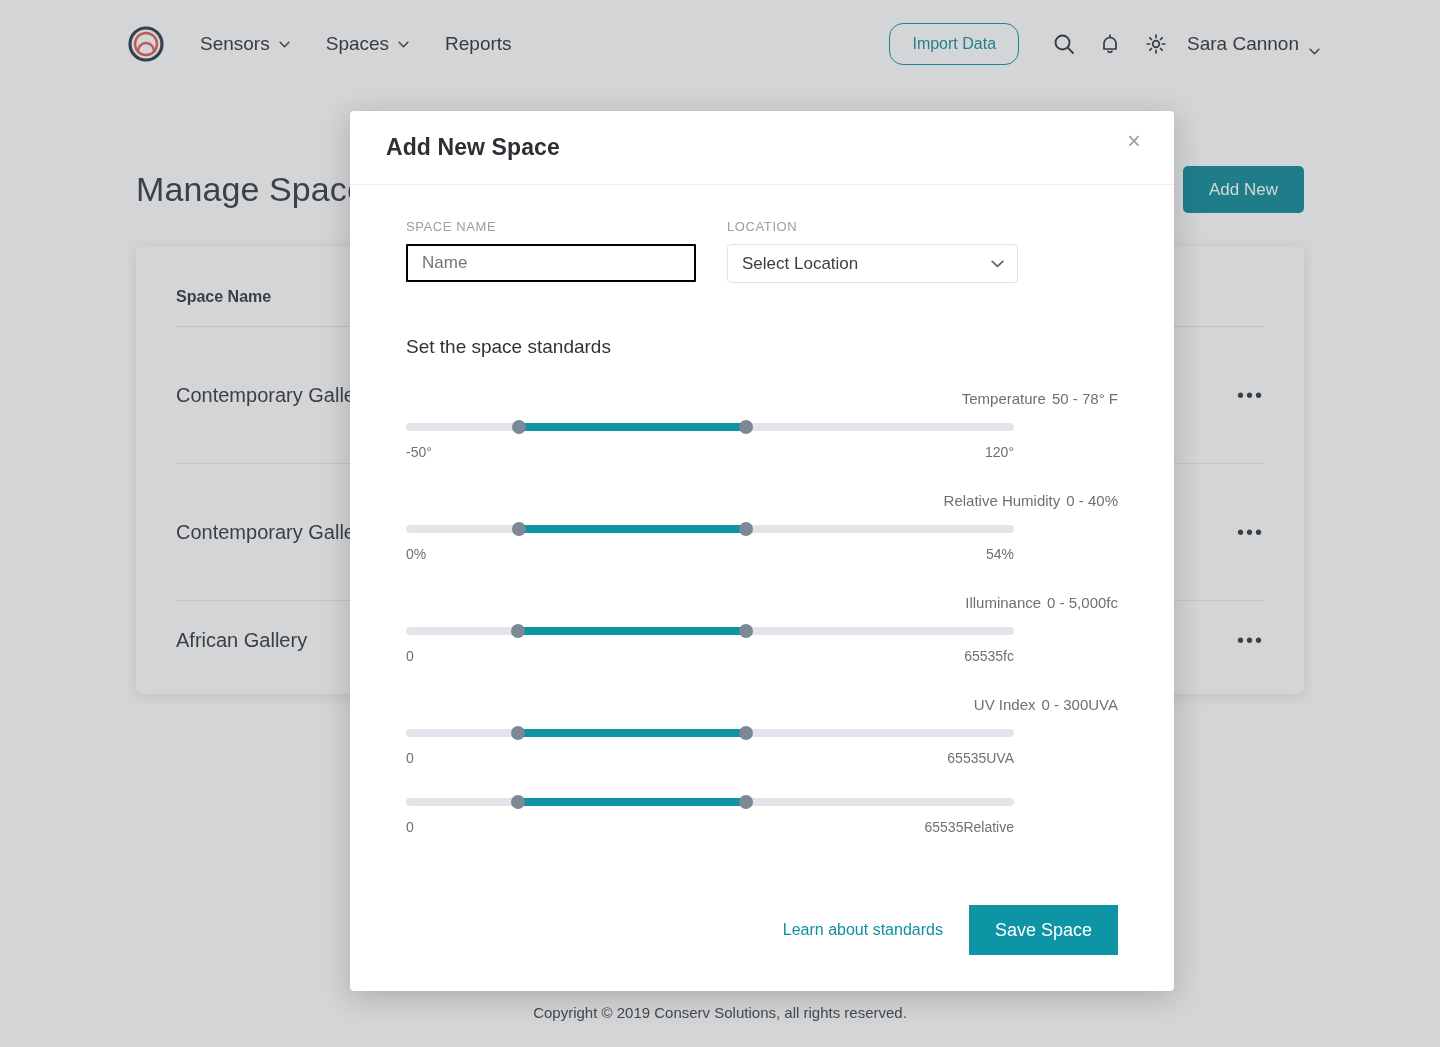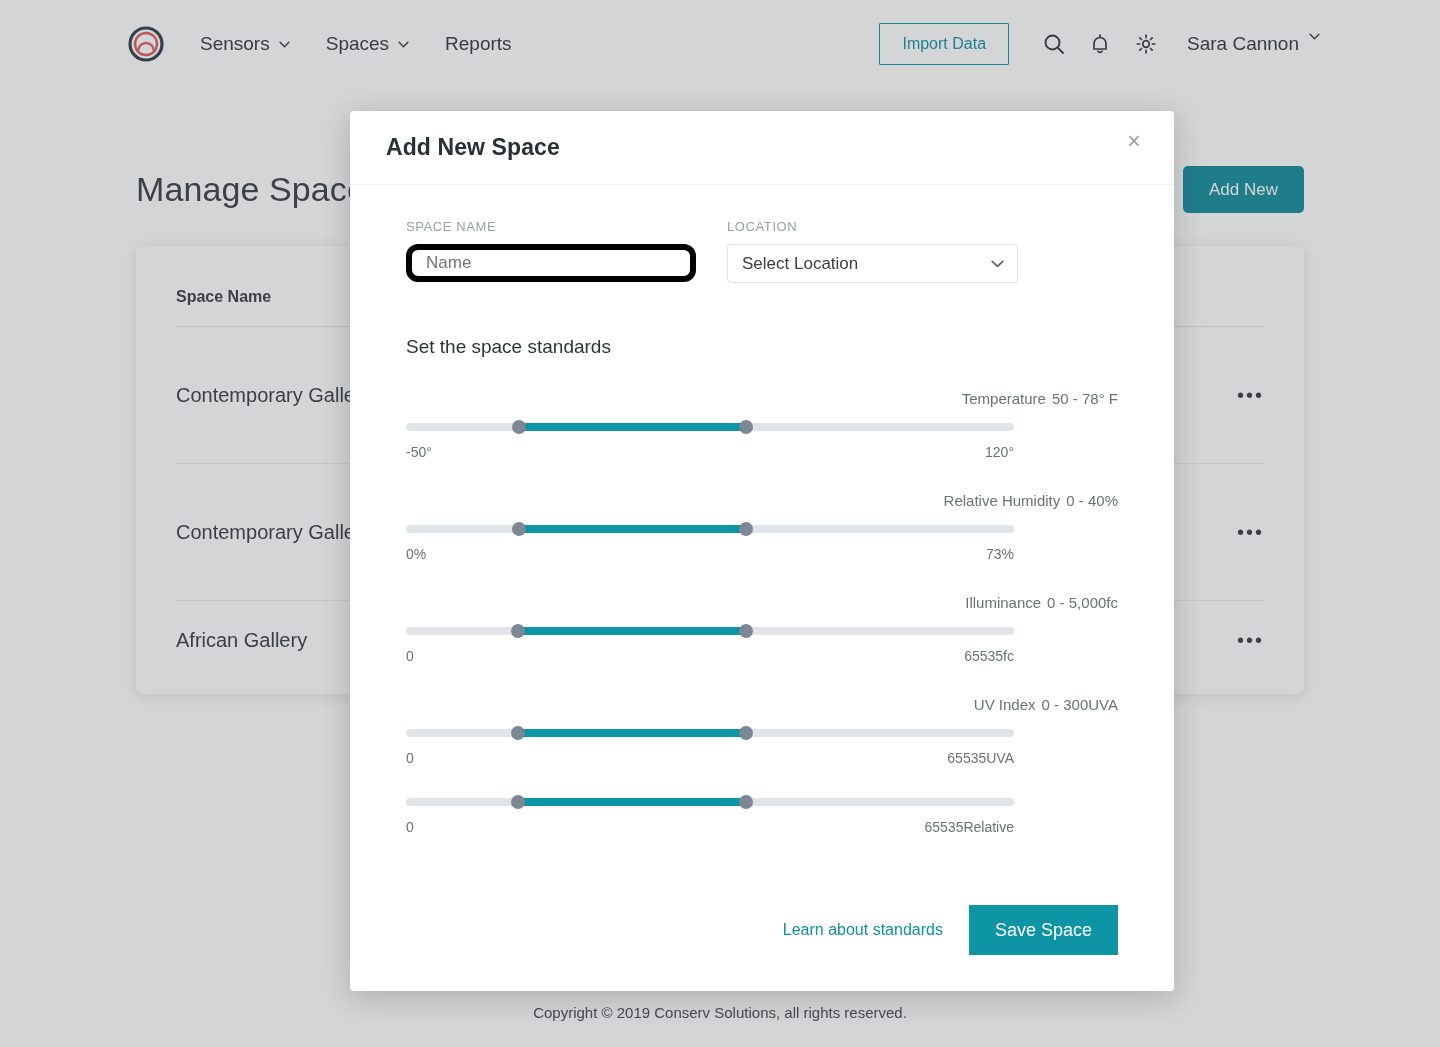--- a/index.html
+++ b/index.html
@@ -49,37 +49,37 @@
   .nav-right {
     margin-left: auto;
     display: flex; align-items: center; gap: 0;
   }
   .import-btn {
     border: 1px solid #1090a0;
     color: #1090a0;
     background: transparent;
     font-size: 16px;
     font-family: inherit;
-    border-radius: 1px;
+    border-radius: 14px;
     padding: 12px 22px;
     cursor: pointer;
     line-height: 1;
     white-space: nowrap;
   }
   .icon-btn {
     width: 46px; height: 46px;
     display: flex; align-items: center; justify-content: center;
     cursor: pointer;
     background: none; border: 0;
   }
   .icon-btn svg { display: block; }
   .user-menu {
-    display: flex; align-items: flex-start; gap: 10px;
+    display: flex; align-items: flex-end; gap: 10px;
     font-size: 19px; color: #2e3338;
-    margin-left: 18px; cursor: pointer; white-space: nowrap;
+    margin-left: 8px; cursor: pointer; white-space: nowrap;
   }
 
   
   .page-body {
     flex: 1 1 auto;
     background: #ffffff;
     padding: 0 136px;
     position: relative;
   }
   .page-head {
@@ -196,22 +196,22 @@
   .field { display: flex; flex-direction: column; }
   .field.name-field { width: 290px; }
   .field.loc-field { width: 291px; }
   .field-label {
     font-size: 13px; letter-spacing: .6px;
     color: #9aa0a6; margin-bottom: 10px;
     text-transform: uppercase;
   }
   .text-input {
     height: 38px;
-    border: 6px solid #000000;
-    border-radius: 12px;
+    border: 2px solid #000000;
+    border-radius: 1px;
     font-size: 17px;
     font-family: inherit;
     color: #3c4044;
     padding: 0 14px;
     background: #fff;
     outline: none;
     width: 100%;
   }
   .text-input::placeholder { color: #6f757b; opacity: 1; }
   .select-wrap { position: relative; }
@@ -489,21 +489,21 @@
         <span>Relative Humidity</span><span class="sl-range">0 - 40%</span>
       </div>
       <div class="slider">
         <div class="slider-track"></div>
         <div class="slider-fill" style="left: 18.6%; width: 37.3%;"></div>
         <div class="slider-thumb" style="left: 18.6%;"></div>
         <div class="slider-thumb" style="left: 55.9%;"></div>
       </div>
       <div class="slider-ends">
         <span>0%</span>
-        <span>73%</span>
+        <span>54%</span>
       </div>
     </div>
 
     <div class="slider-block">
       <div class="slider-label">
         <span>Illuminance</span><span class="sl-range">0 - 5,000fc</span>
       </div>
       <div class="slider">
         <div class="slider-track"></div>
         <div class="slider-fill" style="left: 18.4%; width: 37.5%;"></div>

